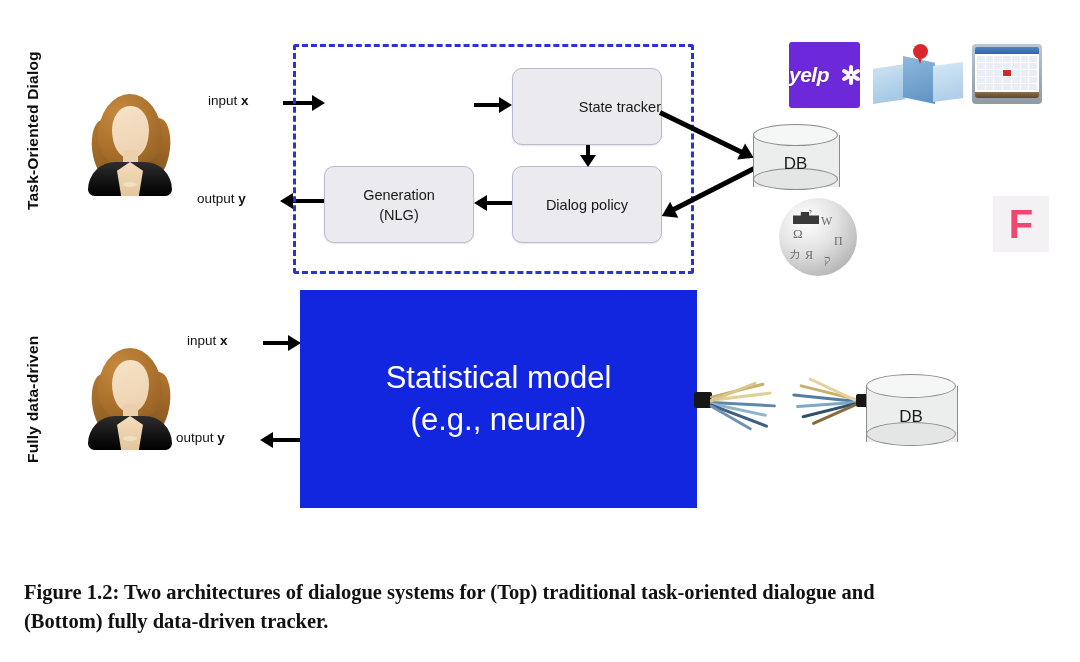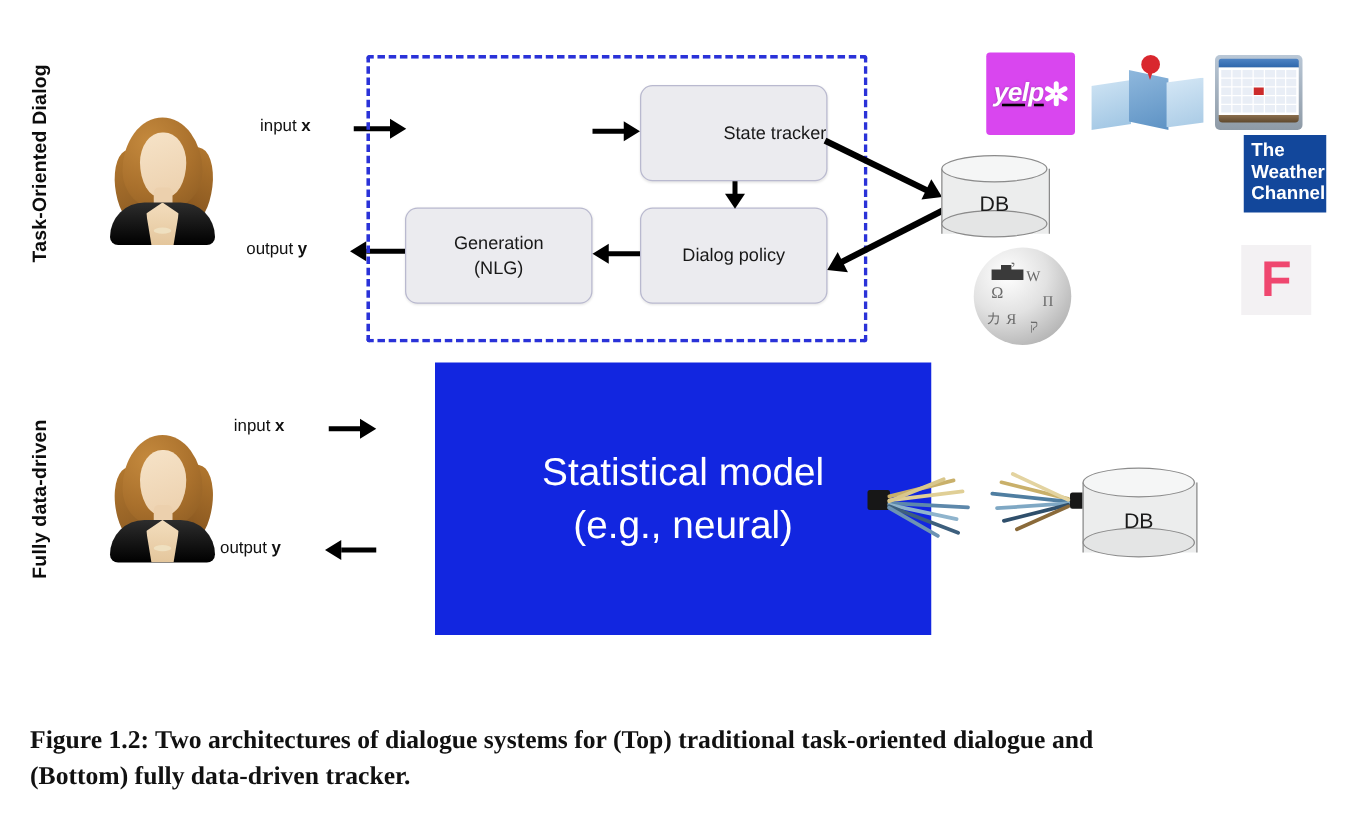--- a/index.html
+++ b/index.html
@@ -81,22 +81,22 @@
      border:1.5px solid #8b8b8b;border-radius:50%;box-sizing:border-box;}
   .cyl-lbl{position:absolute;width:100%;text-align:center;font-size:17px;color:#1b1b1b;}
 
   
   .diag{position:absolute;height:5px;background:#000;transform-origin:0 50%;}
   .diag-head{position:absolute;width:0;height:0;top:-7px;
      border-top:9px solid transparent;border-bottom:9px solid transparent;
      border-left:14px solid #000;}
 
   
-  .logo-yelp{position:absolute;background:#d946ef;border-radius:3px;
-     display:flex;align-items:center;justify-content:center;text-decoration:underline;}
+  .logo-yelp{position:absolute;background:#6d28d9;border-radius:3px;
+     display:flex;align-items:center;justify-content:space-between;}
   .yelp-txt{font-weight:bold;font-style:italic;color:#fff;font-size:21px;
      letter-spacing:-.5px;text-shadow:0 0 2px rgba(0,0,0,.25);}
   .yelp-burst{position:relative;width:18px;height:18px;margin-left:1px;}
   .yelp-burst i{position:absolute;left:7px;top:0;width:4px;height:9px;
      background:#fff;border-radius:2px;transform-origin:50% 100%;}
 
   .logo-map{position:absolute;}
   .map-s{position:absolute;}
   .map-pin{position:absolute;width:15px;height:15px;border-radius:50% 50% 50% 50%;
      background:#d9272e;}
@@ -297,25 +297,20 @@
         <span></span>
         <span></span>
         <span></span>
         <span></span>
         <span></span>
         <span></span>
     </div>
     <div class="cal-base"></div>
   </div>
 
-  <div class="logo-twc" style="left:995px;top:108px;width:66px;height:62px;">
-    <div>The</div>
-    <div>Weather</div>
-    <div>Channel</div>
-  </div>
 
 
   <div class="logo-wiki" style="left:779px;top:198px;width:78px;height:78px;">
     <div class="wiki-g" style="left:14px;top:28px;font-size:13px;">Ω</div>
     <div class="wiki-g" style="left:42px;top:16px;font-size:12px;">W</div>
     <div class="wiki-g" style="left:55px;top:36px;font-size:12px;">Π</div>
     <div class="wiki-g" style="left:26px;top:50px;font-size:12px;">Я</div>
     <div class="wiki-g" style="left:45px;top:55px;font-size:12px;">ק</div>
     <div class="wiki-g" style="left:10px;top:48px;font-size:12px;">カ</div>
     <div class="wiki-g" style="left:30px;top:8px;font-size:12px;">י</div>
@@ -348,21 +343,21 @@
 
   <div class="arrow-h" style="left:263px;top:341px;width:38px;">
     <div class="arrow-line" style="left:0;width:26px;"></div>
     <div class="arrow-head ah-right" style="left:25px;"></div>
   </div>
   <div class="arrow-h" style="left:260px;top:438px;width:41px;">
     <div class="arrow-line" style="left:13px;width:28px;"></div>
     <div class="arrow-head ah-left" style="left:0;"></div>
   </div>
 
-  <div class="statbox" style="left:300px;top:290px;width:397px;height:218px;margin-left:48px;">
+  <div class="statbox" style="left:300px;top:290px;width:397px;height:218px;">
     <div class="stat-txt">
       <div>Statistical model</div>
       <div>(e.g., neural)</div>
     </div>
   </div>
 
   <div class="cable" style="left:694px;top:370px;width:180px;height:64px;">
     <div class="cable-plug" style="left:0;top:22px;width:18px;height:16px;"></div>
     <div class="cable-plug" style="left:162px;top:24px;width:14px;height:13px;"></div>
 

